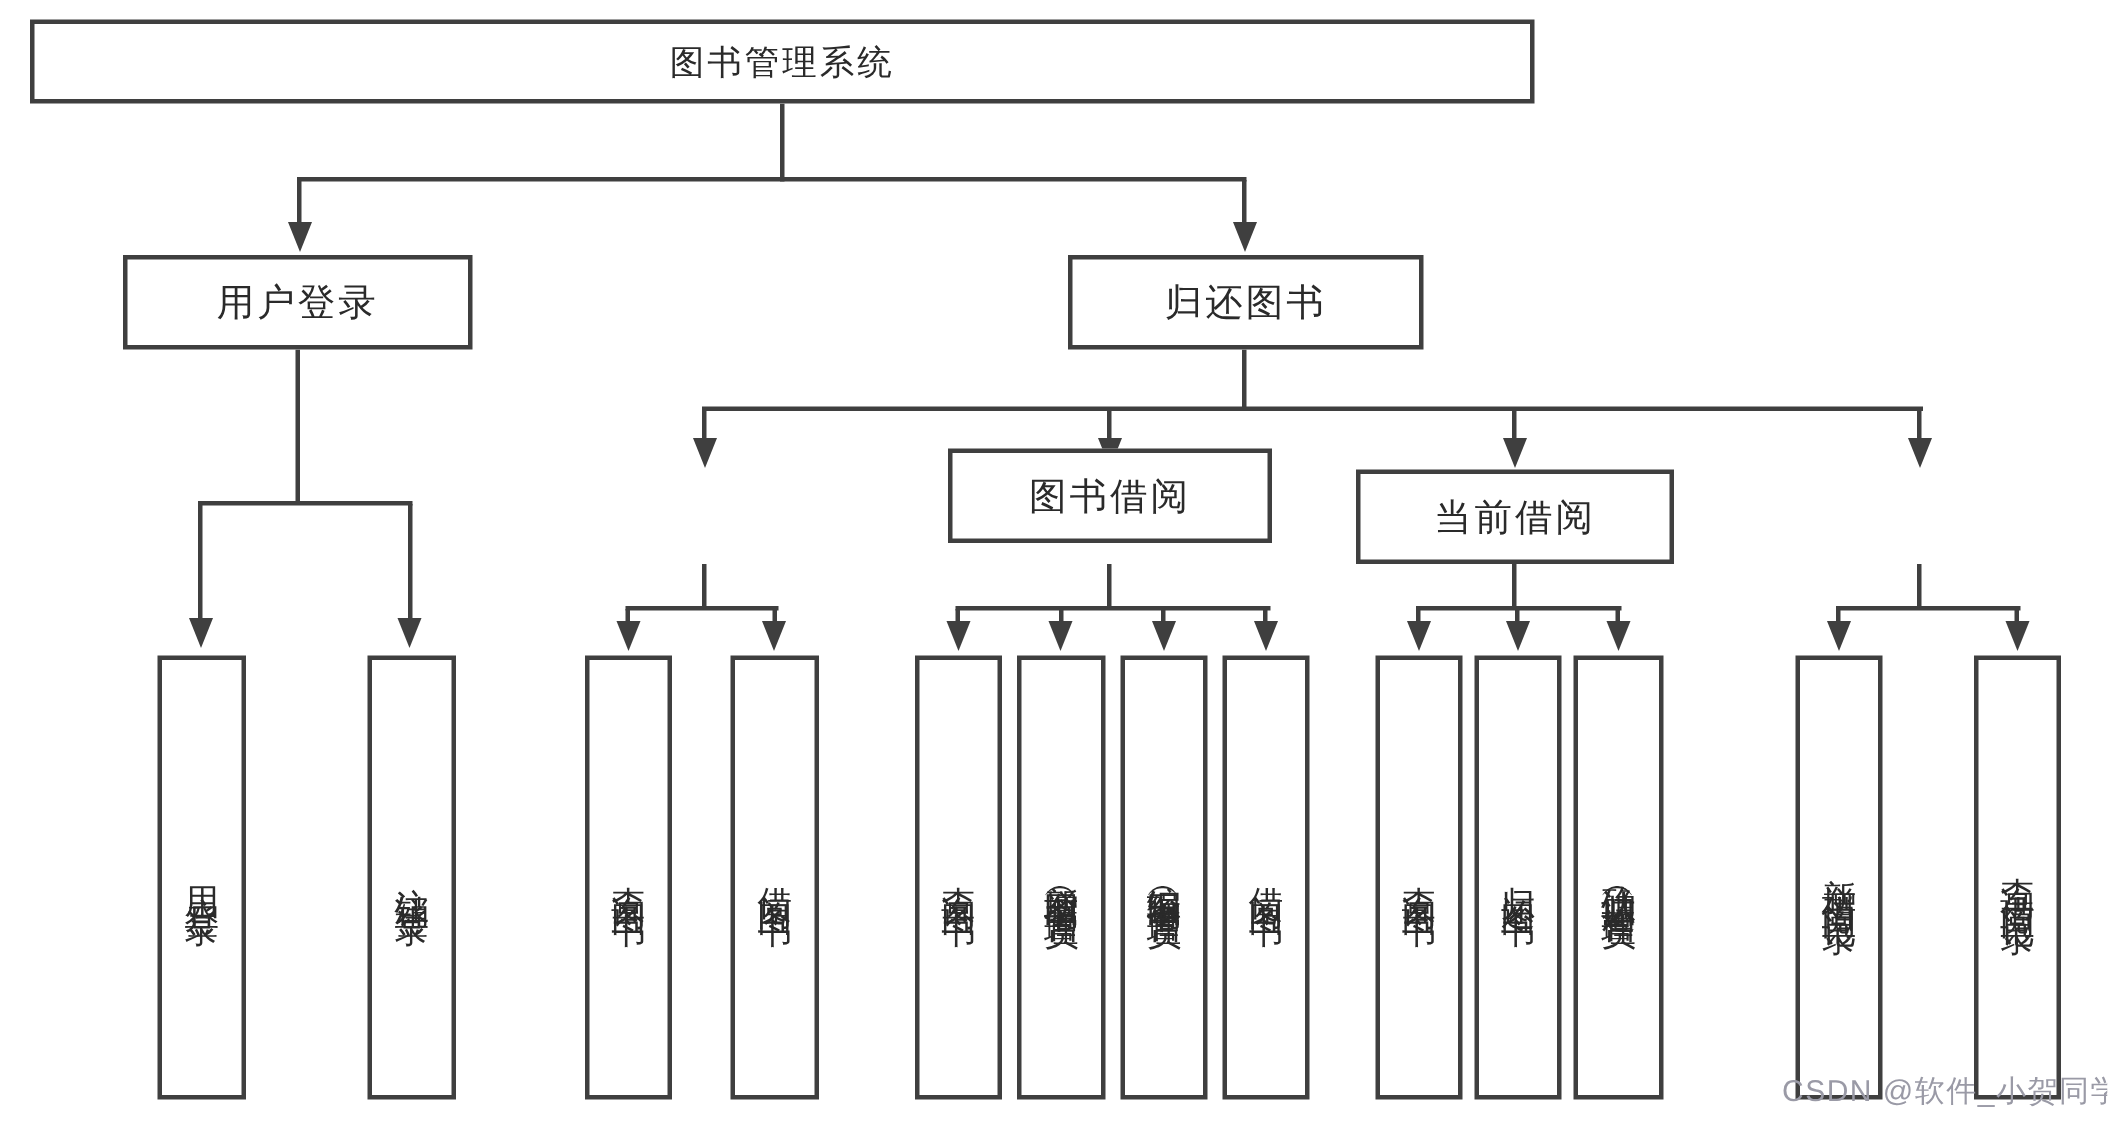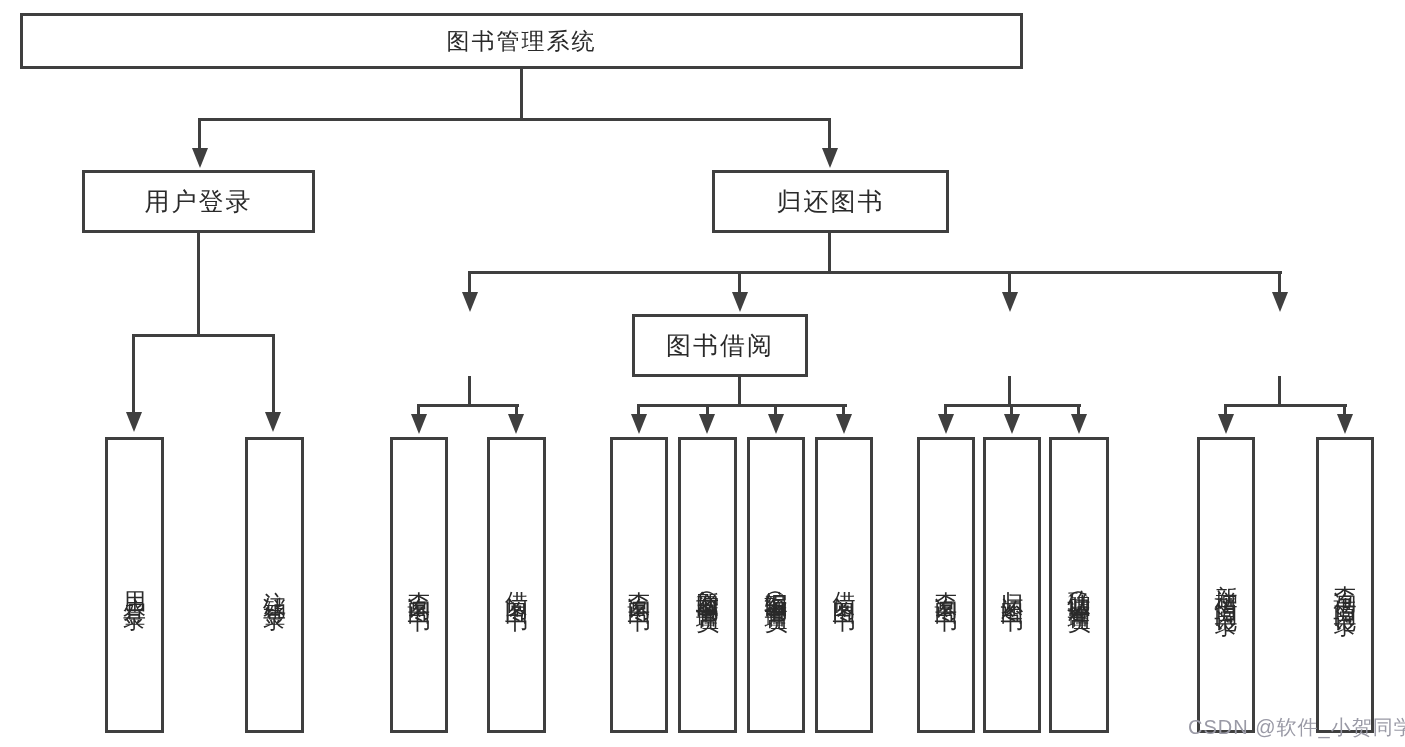--- a/index.html
+++ b/index.html
@@ -46,22 +46,25 @@
     <span class="hlabel root-label">图书管理系统</span>
   </div>
 
   <div class="node" style="left:82px;top:170px;width:233px;height:63px">
     <span class="hlabel">用户登录</span>
   </div>
   <div class="node" style="left:712px;top:170px;width:237px;height:63px">
     <span class="hlabel">归还图书</span>
   </div>
 
-  <div class="node" style="left:632px;top:314px;width:176px;height:63px">
+  <div class="node" style="left:632px;top:299px;width:216px;height:63px">
     <span class="hlabel">图书借阅</span>
+  </div>
+  <div class="node" style="left:904px;top:313px;width:212px;height:63px">
+    <span class="hlabel">当前借阅</span>
   </div>
 
   <div class="node leaf" style="left:105px;top:437px;width:59px;height:296px">
     <span class="vtext">用户登录</span>
   </div>
   <div class="node leaf" style="left:245px;top:437px;width:59px;height:296px">
     <span class="vtext">注销登录</span>
   </div>
 
   <div class="node leaf" style="left:390px;top:437px;width:58px;height:296px">

